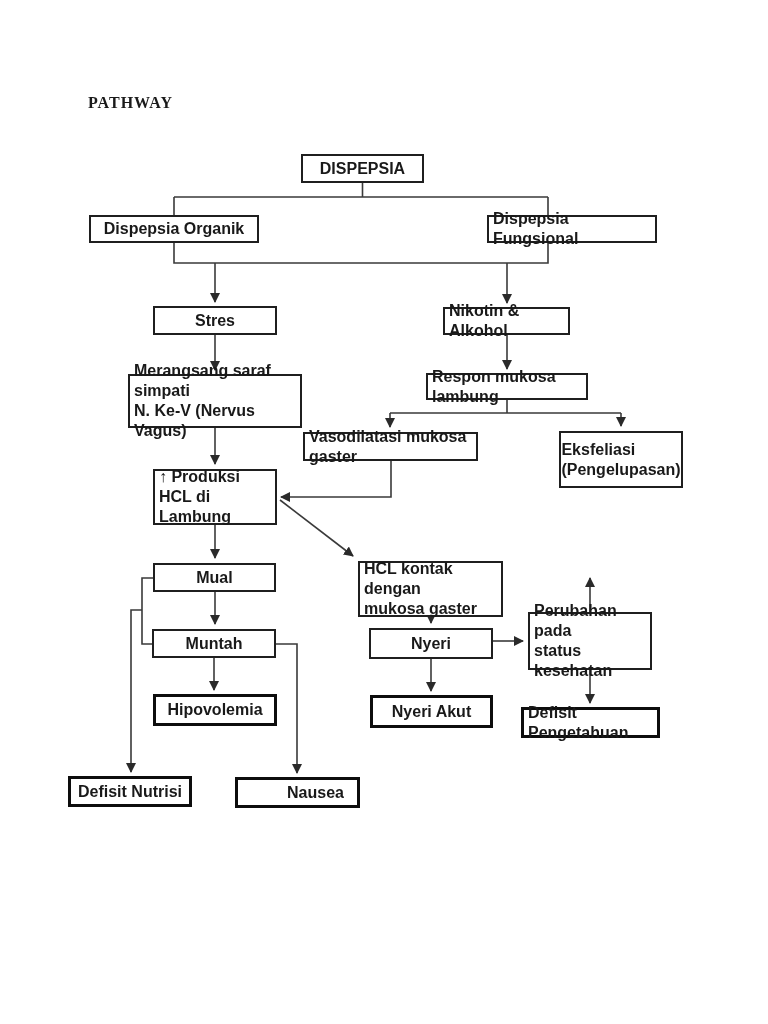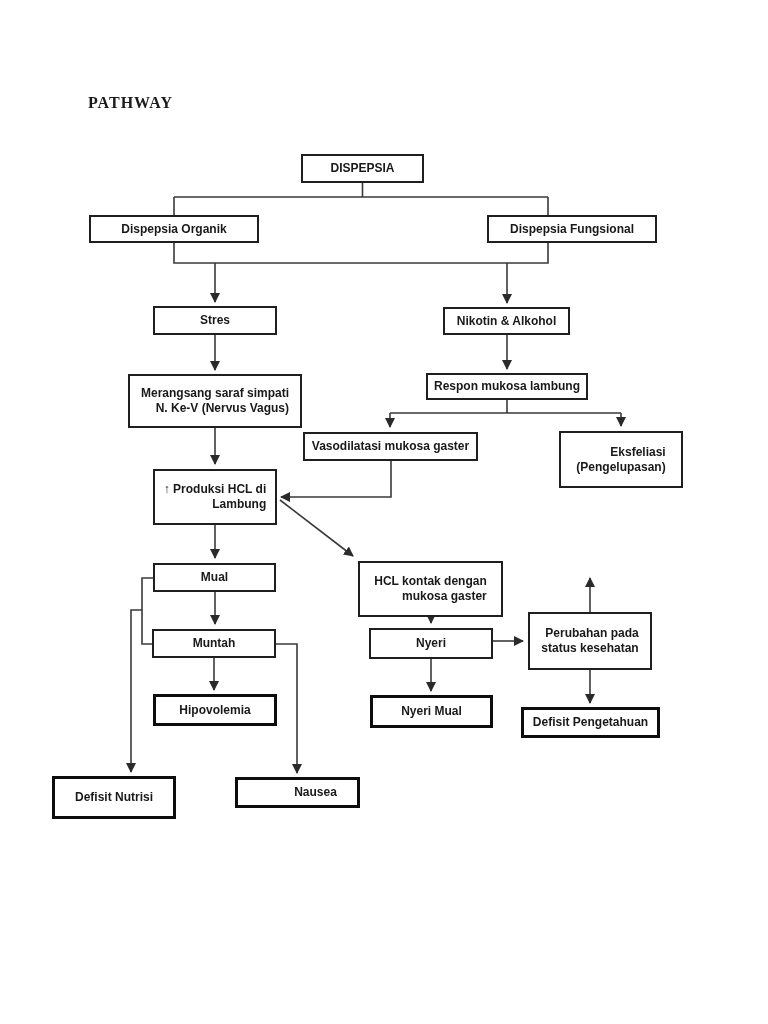--- a/index.html
+++ b/index.html
@@ -9,22 +9,22 @@
   }
   .page-title{
     position:absolute;left:88px;top:94px;
     font-family:"Liberation Serif",serif;font-weight:bold;
     font-size:16px;letter-spacing:1px;color:#1a1a1a;text-align:right;
   }
   .connectors{position:absolute;left:0;top:0;width:768px;height:1024px;}
   .box{
     position:absolute;box-sizing:border-box;background:#ffffff;
     border:2px solid #1f1f1f;color:#191919;
-    display:flex;align-items:center;justify-content:center;text-align:right;
-    font-size:12px;font-weight:bold;line-height:1.25;white-space:pre-line;
+    display:flex;align-items:center;justify-content:center;text-align:left;
+    font-size:16px;font-weight:bold;line-height:1.25;white-space:pre-line;
     padding:1px 4px;
   }
   .box.bold{border-width:3px;border-color:#0d0d0d;}
 </style>
 </head>
 <body>
 
 <div class="page">
 
   <div class="page-title">PATHWAY</div>
@@ -103,25 +103,25 @@
 
   <div class="box" style="left:152px;top:629px;width:124px;height:29px;">Muntah</div>
 
   <div class="box bold" style="left:153px;top:694px;width:124px;height:32px;">Hipovolemia</div>
 
   <div class="box" style="left:358px;top:561px;width:145px;height:56px;">HCL kontak dengan
 mukosa gaster</div>
 
   <div class="box" style="left:369px;top:628px;width:124px;height:31px;">Nyeri</div>
 
-  <div class="box bold" style="left:370px;top:695px;width:123px;height:33px;">Nyeri Mual</div>
+  <div class="box bold" style="left:370px;top:695px;width:123px;height:33px;">Nyeri Akut</div>
 
 
   <div class="box" style="left:528px;top:612px;width:124px;height:58px;">Perubahan pada
 status kesehatan</div>
 
   <div class="box bold" style="left:521px;top:707px;width:139px;height:31px;">Defisit Pengetahuan</div>
 
-  <div class="box bold" style="left:52px;top:776px;width:124px;height:43px;">Defisit Nutrisi</div>
+  <div class="box bold" style="left:68px;top:776px;width:124px;height:31px;">Defisit Nutrisi</div>
 
   <div class="box bold" style="left:235px;top:777px;width:125px;height:31px;padding-left:40px;">Nausea</div>
 
 </div>
 
 </body></html>

